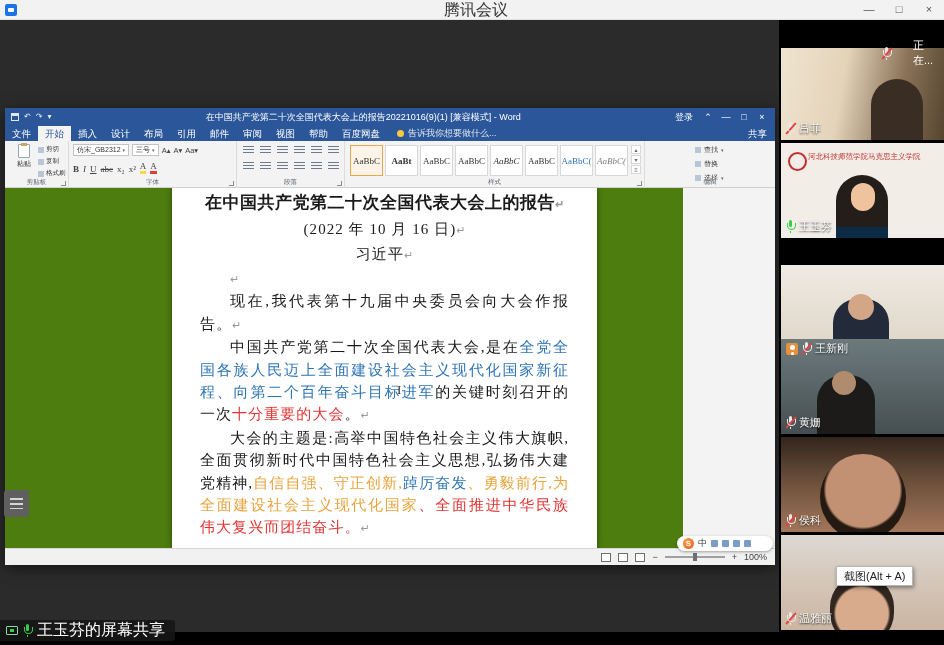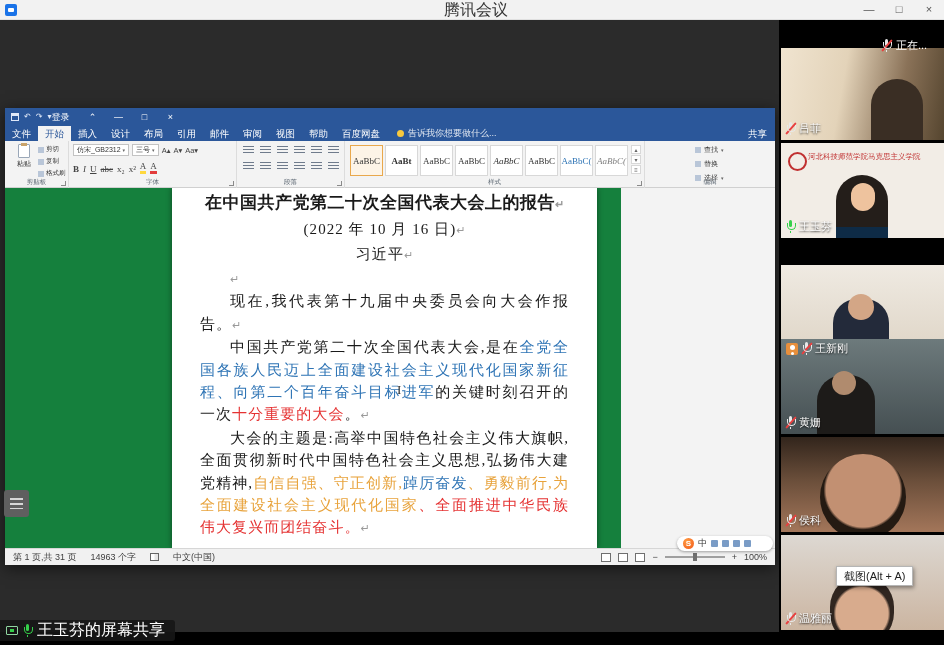--- a/index.html
+++ b/index.html
@@ -12,40 +12,40 @@
   .app-icon::after { content:""; position:absolute; left:3px; top:4px; width:6px; height:4px; background:#fff; border-radius:1px; }
   .tb-title { position:absolute; left:8px; right:0; top:0; height:20px; text-align:center; font-size:16px; color:#333; line-height:20px; }
   .tb-controls { position:absolute; right:0; top:0; height:20px; display:flex; }
   .tb-btn { width:30px; height:20px; text-align:center; line-height:19px; font-size:11px; color:#555; cursor:default; }
 
   
   .stage { position:absolute; left:0; top:20px; width:944px; height:625px; background:#000; }
   .content-bg { position:absolute; left:0; top:0; width:779px; height:612px; background:#2b2b2b; }
 
   
-  .indicator { position:absolute; left:882px; top:18px; display:flex; align-items:center; gap:5px; z-index:6; }
+  .indicator { position:absolute; left:882px; top:18px; display:flex; align-items:center; gap:22px; z-index:6; }
   .indicator .txt { color:#fff; font-size:11px; }
 
   
   .mic { position:relative; width:9px; height:13px; display:inline-block; flex:none; }
   .mic::before { content:""; position:absolute; left:3px; top:0; width:3px; height:7px; border-radius:2px; background:#e8e8e8; }
   .mic::after { content:""; position:absolute; left:1px; top:3px; width:7px; height:6px; border:1px solid #e8e8e8; border-top:none; border-radius:0 0 5px 5px; background:transparent; }
   .mic .stand { position:absolute; left:4px; bottom:0; width:1px; height:2px; background:#e8e8e8; }
   .mic.on::before, .mic.on .stand { background:#35d04a; }
   .mic.on::after { border-color:#35d04a; }
   .mic.muted .slash { position:absolute; left:4px; top:-1px; width:2px; height:15px; background:#e84040; transform:rotate(42deg); border-radius:1px; }
 
   
   .word { position:absolute; left:5px; top:88px; width:770px; height:457px; background:#f3f3f3; box-shadow:0 3px 14px rgba(0,0,0,.55); }
   .w-titlebar { position:absolute; left:0; top:0; width:770px; height:18px; background:#2b579a; display:flex; align-items:center; color:#fff; }
   .qat { display:flex; gap:5px; align-items:center; padding-left:6px; }
   .saveic { width:8px; height:8px; border:1px solid #dfe8f8; background:linear-gradient(#dfe8f8 35%, transparent 35%); }
   .qic { color:#dfe8f8; font-size:8px; line-height:8px; }
   .w-title { flex:1; text-align:center; font-size:9px; white-space:nowrap; overflow:hidden; text-overflow:ellipsis; padding:0 6px; }
-  .w-tb-right { display:flex; align-items:center; gap:8px; padding-right:4px; }
+  .w-tb-right { display:flex; align-items:center; gap:0; padding-right:4px; }
   .w-login { font-size:9px; margin-right:6px; }
   .w-cbtn { width:18px; text-align:center; font-size:9px; }
 
   .w-tabs { position:absolute; left:0; top:18px; width:770px; height:15px; background:#2b579a; display:flex; align-items:stretch; color:#fff; font-size:9.5px; }
   .wtab { padding:0 7px; line-height:15px; white-space:nowrap; }
   .wtab.active { background:#f3f3f3; color:#2b579a; }
   .tellme { display:flex; align-items:center; gap:4px; margin-left:10px; color:rgba(255,255,255,.85); font-size:9px; }
   .bulb { width:7px; height:7px; border-radius:50%; background:#f8c93d; flex:none; }
   .w-share { margin-left:auto; margin-right:8px; line-height:15px; font-size:9.5px; }
 
@@ -78,21 +78,21 @@
   .gallery { position:absolute; left:5px; top:4px; display:flex; gap:2px; }
   .stylebox { width:33px; height:31px; background:#fff; border:1px solid #d8d8d8; display:flex; align-items:center; justify-content:center; font-size:9px; color:#333; font-family:"Liberation Serif", serif; white-space:nowrap; overflow:hidden; }
   .stylebox.sel { border-color:#e9a84c; background:#fdf4e7; }
   .gal-arrows { position:absolute; right:3px; top:4px; display:flex; flex-direction:column; gap:1px; font-size:6px; color:#666; text-align:center; }
   .gal-arrows span { width:10px; height:9px; line-height:9px; border:1px solid #d8d8d8; background:#fff; }
   .g-edit { left:640px; width:130px; border-right:none; }
   .editcol { position:absolute; left:50px; top:4px; display:flex; flex-direction:column; gap:4px; }
   .editrow { display:flex; gap:3px; align-items:center; font-size:7px; color:#3a3a3a; white-space:nowrap; }
 
   
-  .w-doc { position:absolute; left:0; top:80px; width:616px; height:360px; background:#15803d; overflow:hidden;text-decoration:underline; }
+  .w-doc { position:absolute; left:0; top:80px; width:678px; height:360px; background:#4d7c0f; overflow:hidden;text-decoration:underline; }
   .page { position:absolute; left:167px; top:0; width:425px; height:360px; background:#fff; box-shadow:0 0 6px rgba(0,0,0,.45); padding:2px 28px 0 28px; overflow:hidden; }
   .p { font-family:"Liberation Serif", serif; font-size:15px; line-height:22.4px; letter-spacing:1.05px; color:#1a1a1a; text-align:justify; }
   .p.title { font-size:17px; font-weight:bold; text-align:center; line-height:25px; letter-spacing:.5px; }
   .p.sub { text-align:center; line-height:24px; }
   .p.empty, .p.body { text-indent:2em; }
   .pmark { font-size:11px; letter-spacing:0; }
   .ibeam { position:absolute; left:392px; top:194px; font-family:"Liberation Serif", serif; font-size:13px; color:#2f2f2f; }
   .ibeam::before { content:"I"; }
   .sbar { position:absolute; left:758px; top:0; width:12px; height:360px; background:#f2f2f2; border-left:1px solid #dcdcdc; font-size:6px; color:#777; text-align:center; }
   .sbar .up, .sbar .down { height:10px; line-height:10px; }
@@ -188,20 +188,21 @@
 
     <div class="word">
 
       <div class="w-titlebar">
         <div class="qat">
           <span class="saveic"></span>
           <span class="qic">↶</span>
           <span class="qic">↷</span>
           <span class="qic">▾</span>
         </div>
+        <div class="w-title">在中国共产党第二十次全国代表大会上的报告20221016(9)(1) [兼容模式] - Word</div>
         <div class="w-tb-right">
           <span class="w-login">登录</span>
           <span class="w-cbtn">⌃</span>
           <span class="w-cbtn">—</span>
           <span class="w-cbtn">□</span>
           <span class="w-cbtn">×</span>
         </div>
       </div>
 
       <div class="w-tabs">
@@ -379,26 +380,20 @@
       <div class="sogou">
         <span class="slogo">S</span>
         <span class="sime">中</span>
         <span class="simeic"></span>
         <span class="simeic"></span>
         <span class="simeic"></span>
         <span class="simeic"></span>
       </div>
 
       <div class="w-status">
-        <div class="sb-left">
-          <span>第 1 页,共 31 页</span>
-          <span>14963 个字</span>
-          <span class="bookic"></span>
-          <span>中文(中国)</span>
-        </div>
         <div class="sb-right">
           <span class="viewic"></span>
           <span class="viewic"></span>
           <span class="viewic"></span>
           <span>−</span>
           <span class="track">
               <span class="thumb"></span>
             </span>
           <span>+</span>
           <span>100%</span>

